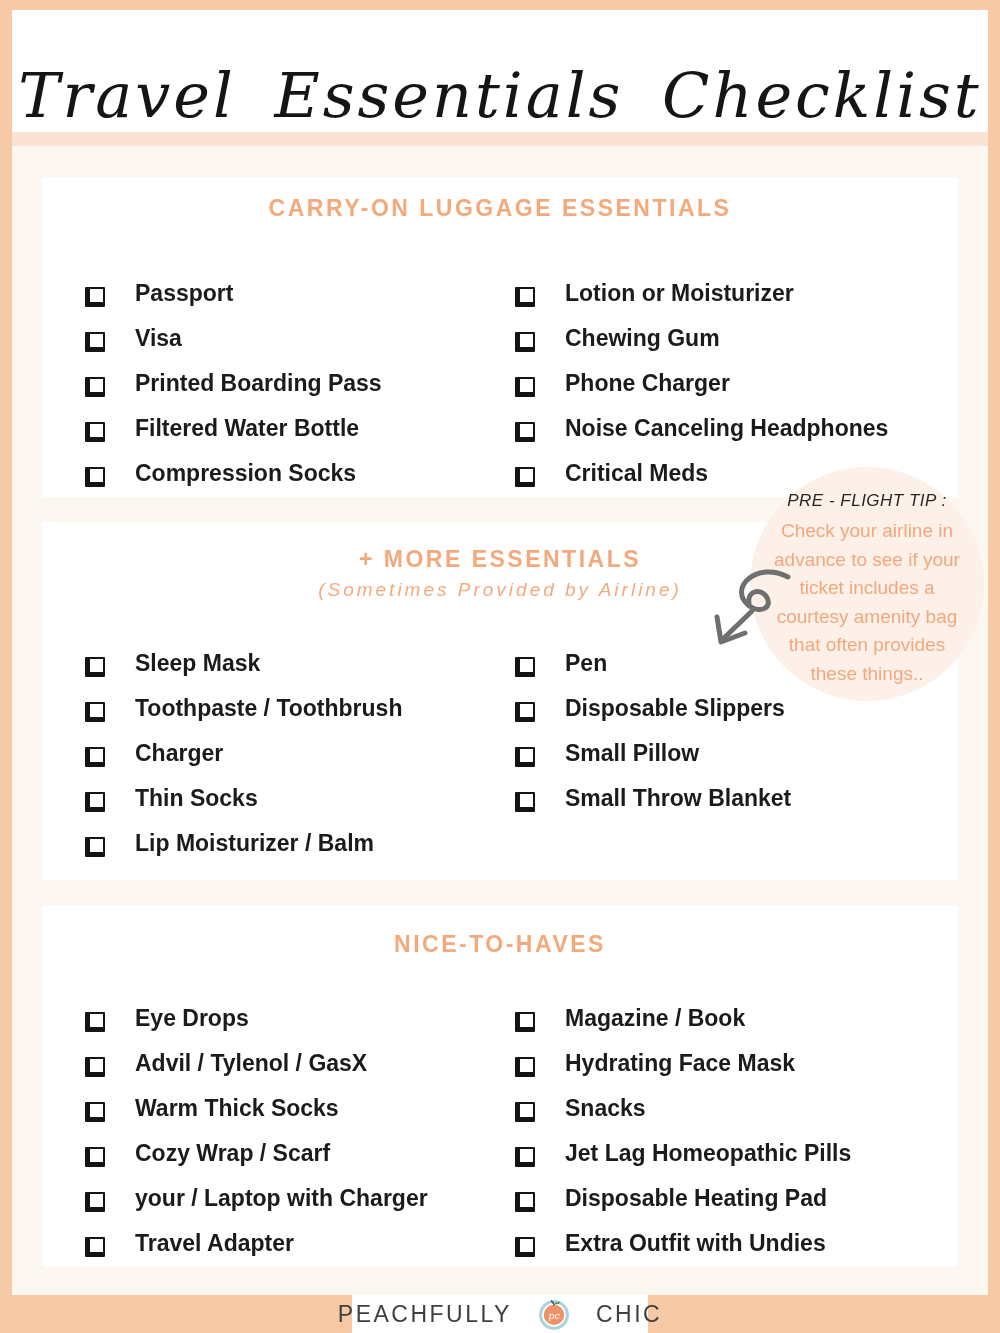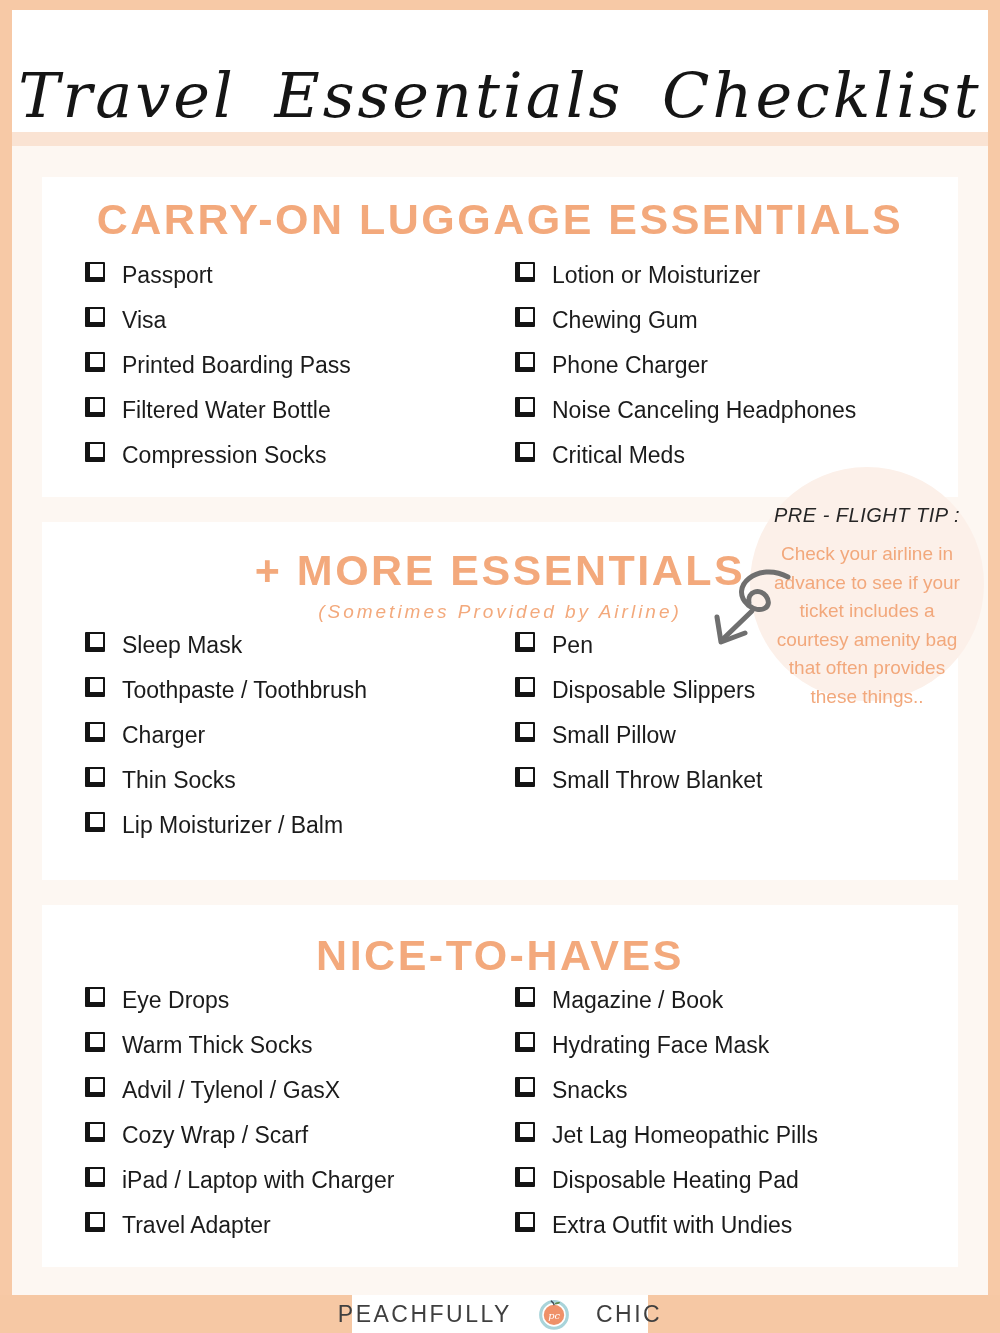--- a/index.html
+++ b/index.html
@@ -26,51 +26,51 @@
   }
   
   .card{
     position:absolute;left:30px;width:916px;background:#ffffff;
   }
   #card-carryon{top:167px;height:320px;}
   #card-more{top:512px;height:358px;}
   #card-nice{top:895px;height:362px;}
   .sec-heading{
     margin:0;text-align:center;font-weight:bold;
-    font-size:43px;letter-spacing:2.5px;color:#f3a97c;
+    font-size:23px;letter-spacing:2.5px;color:#f3a97c;
   }
   #card-carryon .sec-heading{padding-top:18px;}
   #card-more .sec-heading{padding-top:24px;}
   #card-nice .sec-heading{padding-top:26px;}
   .sec-subtitle{
     margin:6px 0 0 0;text-align:center;font-style:italic;
     font-size:19px;letter-spacing:3px;color:#f3a97c;
   }
   .cols{position:absolute;left:0;top:0;width:100%;}
   #card-carryon .cols{top:85px;}
   #card-more .cols{top:110px;}
   #card-nice .cols{top:82px;}
   .col{position:absolute;top:0;}
   .col.c1{left:43px;}
   .col.c2{left:473px;}
-  .item{display:flex;align-items:flex-start;height:45px;gap:17px;}
+  .item{display:flex;align-items:flex-end;height:45px;gap:30px;font-weight:bold;}
   .cb{
     width:20px;height:20px;box-sizing:border-box;flex:0 0 auto;
     border:2.5px solid #141414;border-left-width:5px;border-bottom-width:5px;
     background:#ffffff;border-radius:1px;
   }
   .item-label{font-size:23px;color:#1b1b1b;white-space:nowrap;}
   
   .tip-bubble{
     position:absolute;left:738px;top:457px;width:234px;height:234px;
     border-radius:50%;background:#fcf0e9;z-index:5;
     text-align:center;box-sizing:border-box;padding-top:24px;
   }
   .tip-heading{
-    font-style:italic;font-size:20px;color:#262626;letter-spacing:0.5px;margin:13px;
+    font-style:italic;font-size:17px;color:#262626;letter-spacing:0.5px;margin:0;
   }
   .tip-body{
     font-size:19px;line-height:1.5;color:#f2a87c;
     width:198px;margin:6px auto 0 auto;
   }
   .tip-arrow{position:absolute;left:688px;top:555px;z-index:6;}
   
   .footer-band{
     position:absolute;left:0;right:0;bottom:0;height:38px;background:#f6c8a4;z-index:4;
   }
@@ -214,36 +214,36 @@
     <div class="cols">
       <div class="col c1">
 
           <div class="item">
             <span class="cb"></span>
             <span class="item-label">Eye Drops</span>
           </div>
 
           <div class="item">
             <span class="cb"></span>
+            <span class="item-label">Advil / Tylenol / GasX</span>
+          </div>
+
+          <div class="item">
+            <span class="cb"></span>
             <span class="item-label">Warm Thick Socks</span>
           </div>
 
           <div class="item">
             <span class="cb"></span>
-            <span class="item-label">Advil / Tylenol / GasX</span>
-          </div>
-
-          <div class="item">
-            <span class="cb"></span>
             <span class="item-label">Cozy Wrap / Scarf</span>
           </div>
 
           <div class="item">
             <span class="cb"></span>
-            <span class="item-label">iPad / Laptop with Charger</span>
+            <span class="item-label">your / Laptop with Charger</span>
           </div>
 
           <div class="item">
             <span class="cb"></span>
             <span class="item-label">Travel Adapter</span>
           </div>
         </div>
       <div class="col c2">
 
           <div class="item">

